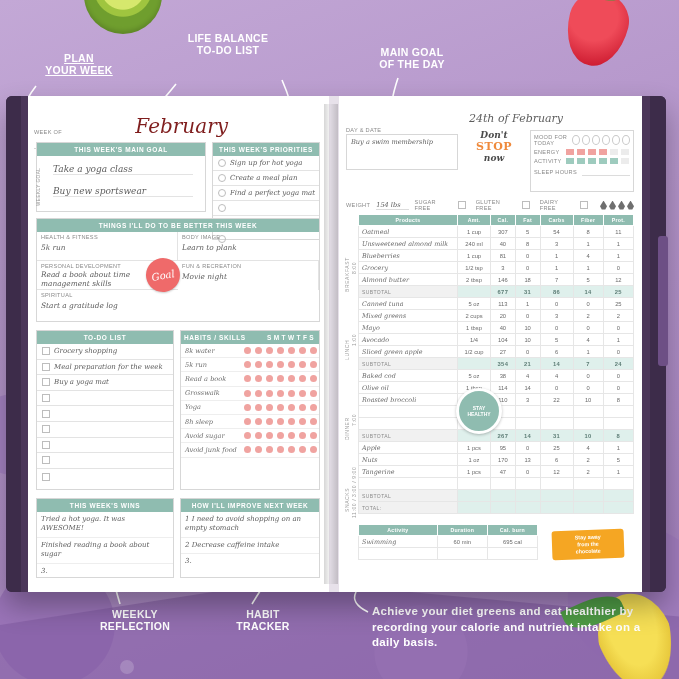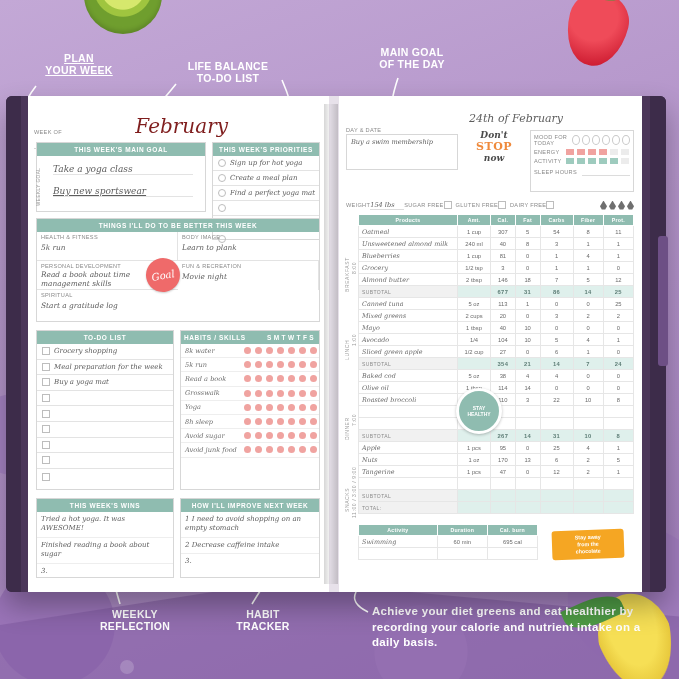--- a/index.html
+++ b/index.html
@@ -111,21 +111,21 @@
 <div class="dot" style="left:18px;top:252px;width:16px;height:16px;"></div>
 <div class="dot" style="left:640px;top:300px;width:22px;height:22px;"></div>
 <div class="dot" style="left:120px;top:660px;width:14px;height:14px;"></div>
 <div class="kiwi"></div>
 <div class="strawberry"></div>
 <div class="flower"></div>
 <div class="leaf"></div>
 
 <div class="call" style="left:34px;top:52px;width:90px;white-space:pre-line;text-decoration:underline;">Plan
 your week</div>
-<div class="call" style="left:168px;top:60px;width:120px;white-space:pre-line;">Life balance
+<div class="call" style="left:168px;top:32px;width:120px;white-space:pre-line;">Life balance
 to-do list</div>
 <div class="call" style="left:352px;top:46px;width:120px;white-space:pre-line;">Main goal
 of the day</div>
 <div class="call" style="left:80px;top:608px;width:110px;white-space:pre-line;">Weekly
 reflection</div>
 <div class="call" style="left:208px;top:608px;width:110px;white-space:pre-line;">Habit
 tracker</div>
 <div class="call callbig" style="left:372px;top:604px;width:286px;text-align:left;text-transform:none;line-height:1.35;">Achieve your diet greens and eat healthier by recording your calorie and nutrient intake on a daily basis.</div>
 
 <svg width="679" height="679" style="position:absolute;left:0;top:0;pointer-events:none;">
@@ -148,21 +148,21 @@
       <span class="tiny">Week of</span>
       <div style="border-bottom:1px solid #d6d6d6;height:10px;"></div>
     </div>
     <div class="month" style="position:absolute;left:88px;top:8px;width:110px;">February</div>
 
     <div class="sec box" style="left:6px;top:36px;width:170px;height:70px;">
       <div class="hdr">This week's main goal</div>
       <div style="position:relative;height:52px;">
         <div class="vtab" style="top:4px;height:46px;">Weekly goal</div>
         <div class="hand" style="position:absolute;left:16px;top:8px;font-size:9px;border-bottom:1px solid #e3e3e3;width:140px;">Take a yoga class</div>
-        <div class="hand" style="position:absolute;left:16px;top:30px;font-size:9px;border-bottom:1px solid #e3e3e3;width:140px;text-decoration:underline;">Buy new sportswear</div>
+        <div class="hand" style="position:absolute;left:16px;top:30px;font-size:9px;border-bottom:1px solid #e3e3e3;width:140px;">Buy new sportswear</div>
       </div>
     </div>
 
     <div class="sec box" style="left:182px;top:36px;width:108px;height:98px;">
       <div class="hdr">This week's priorities</div>
       <div class="rowline">
           <span class="chk"></span>
           <span class="hand">Sign up for hot yoga</span>
         </div>
       <div class="rowline">
@@ -510,21 +510,21 @@
           <span class="barcell g"></span>
         <span class="barcell g"></span>
           <span class="barcell e"></span>
       </div>
       <div class="moodrow">
         <span class="tiny" style="flex:0 0 46px;">Sleep hours</span>
         <span style="flex:1;border-bottom:1px solid #dcdcdc;height:8px;"></span>
       </div>
     </div>
 
-    <div class="sec" style="left:6px;top:92px;width:288px;height:14px;display:flex;align-items:center;">
+    <div class="sec" style="left:6px;top:92px;width:288px;height:14px;display:flex;align-items:center;gap:6px;">
       <span class="tiny">Weight</span>
       <span class="hand" style="font-size:6.6px;border-bottom:1px solid #dcdcdc;width:34px;">154 lbs</span>
       <span class="tiny">Sugar free</span>
         <span class="sqchk"></span>
       <span class="tiny">Gluten free</span>
         <span class="sqchk"></span>
       <span class="tiny">Dairy free</span>
         <span class="sqchk"></span>
       <span style="margin-left:auto;display:flex;">
         <i class="drop"></i>

